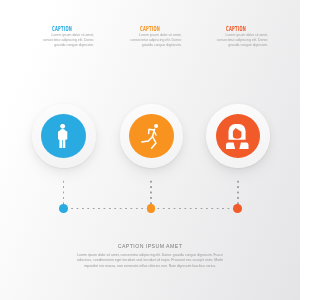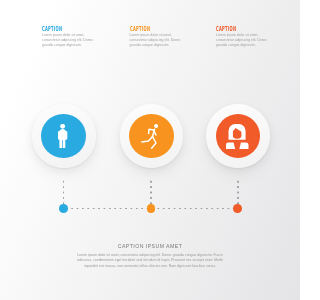--- a/index.html
+++ b/index.html
@@ -8,21 +8,21 @@
     width:300px;height:300px;overflow:hidden;
     background:#ffffff;
     font-family:"Liberation Sans", sans-serif;
   }
   .stage{position:relative;width:300px;height:300px;overflow:hidden;background:#ffffff;}
   .bg{position:absolute;inset:0;
     background: linear-gradient(113.3deg, #ffffff 0%, #ffffff 12%, #e4e4e6 100%);
   }
 
   
-  .cap{position:absolute;width:52px;}
+  .cap{position:absolute;width:52px;text-align:right;}
   .cap .ttl{font:bold 7px "DejaVu Sans Condensed","DejaVu Sans",sans-serif;
             letter-spacing:0.5px;transform:scaleX(0.58);transform-origin:left top;
             white-space:nowrap;height:7px;}
   .cap .bdy{margin-top:1.6px;font-size:3.45px;line-height:4.7px;color:#a2a2a2;}
   #cap1{left:42px;top:24.5px;}
   #cap2{left:129.5px;top:24.5px;}
   #cap3{left:216px;top:24.5px;}
 
   
   .node{position:absolute;width:63.5px;height:63.5px;border-radius:50%;

